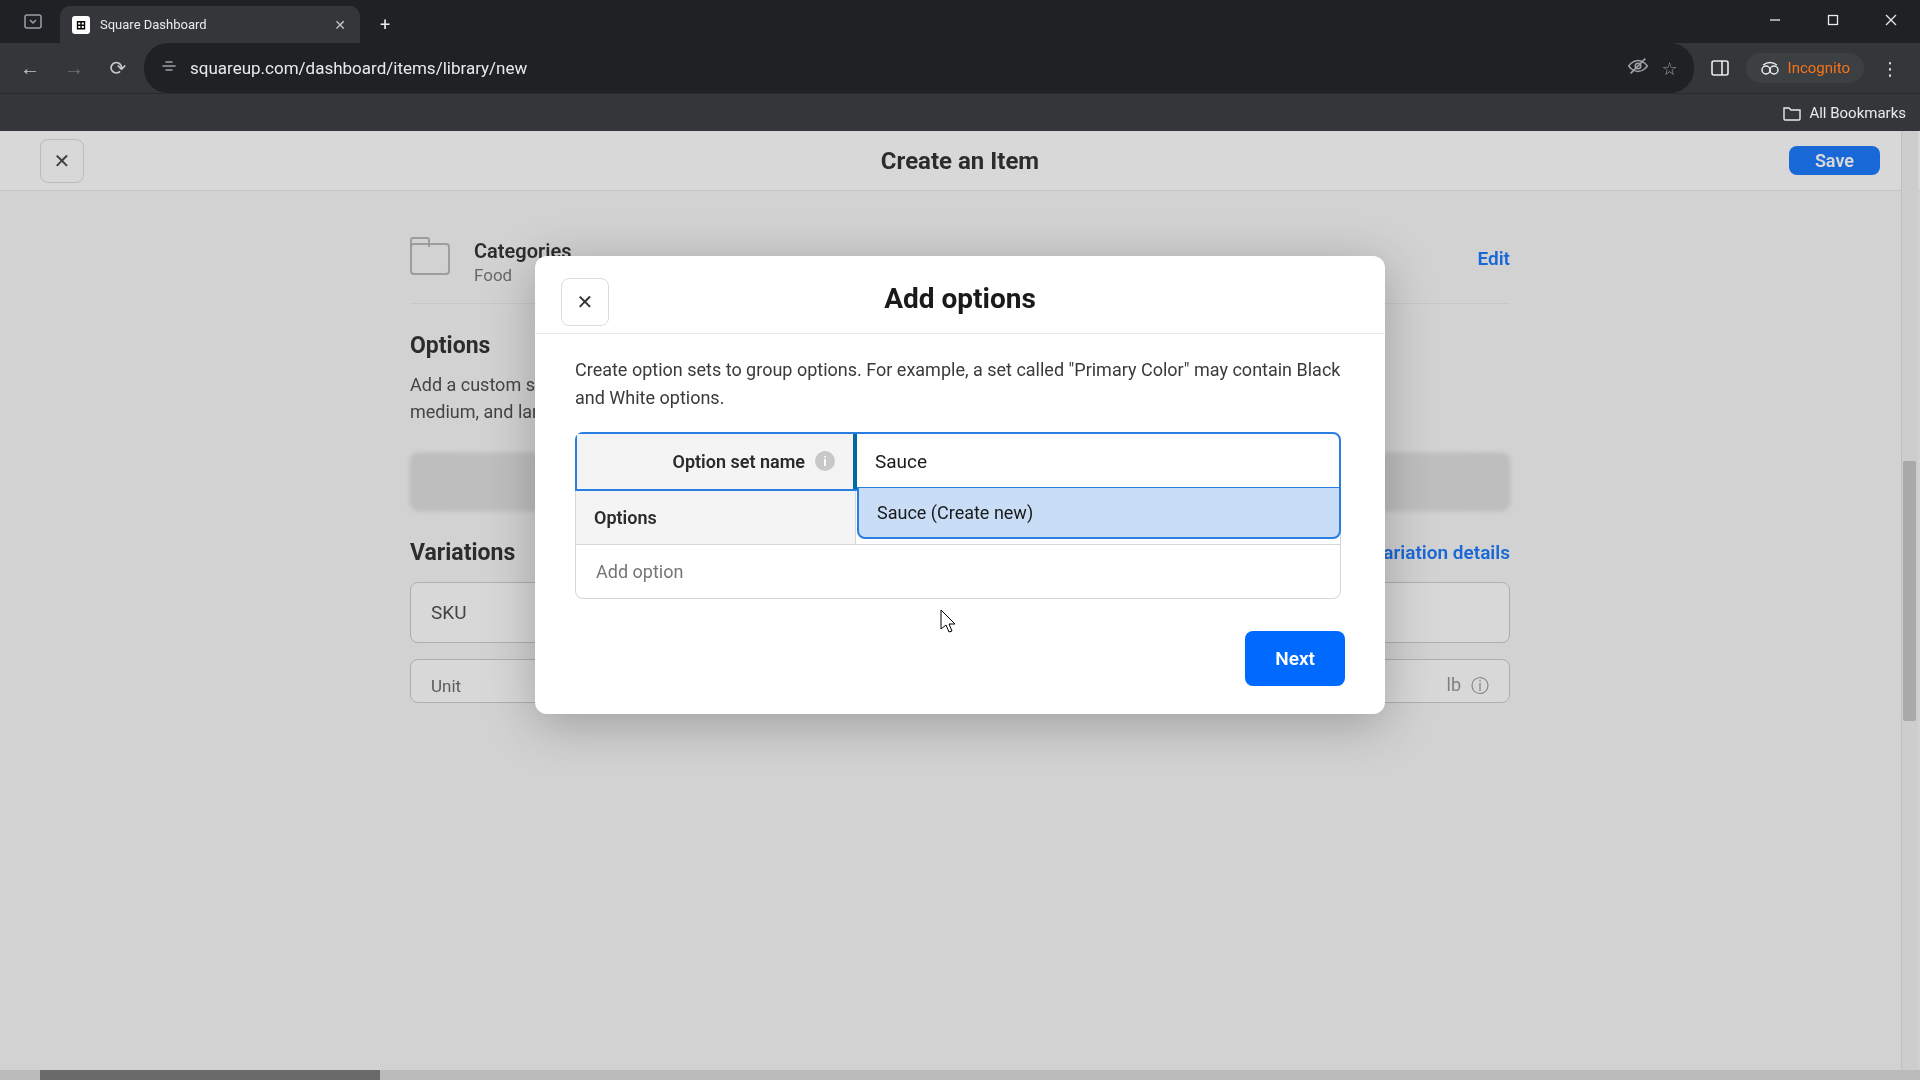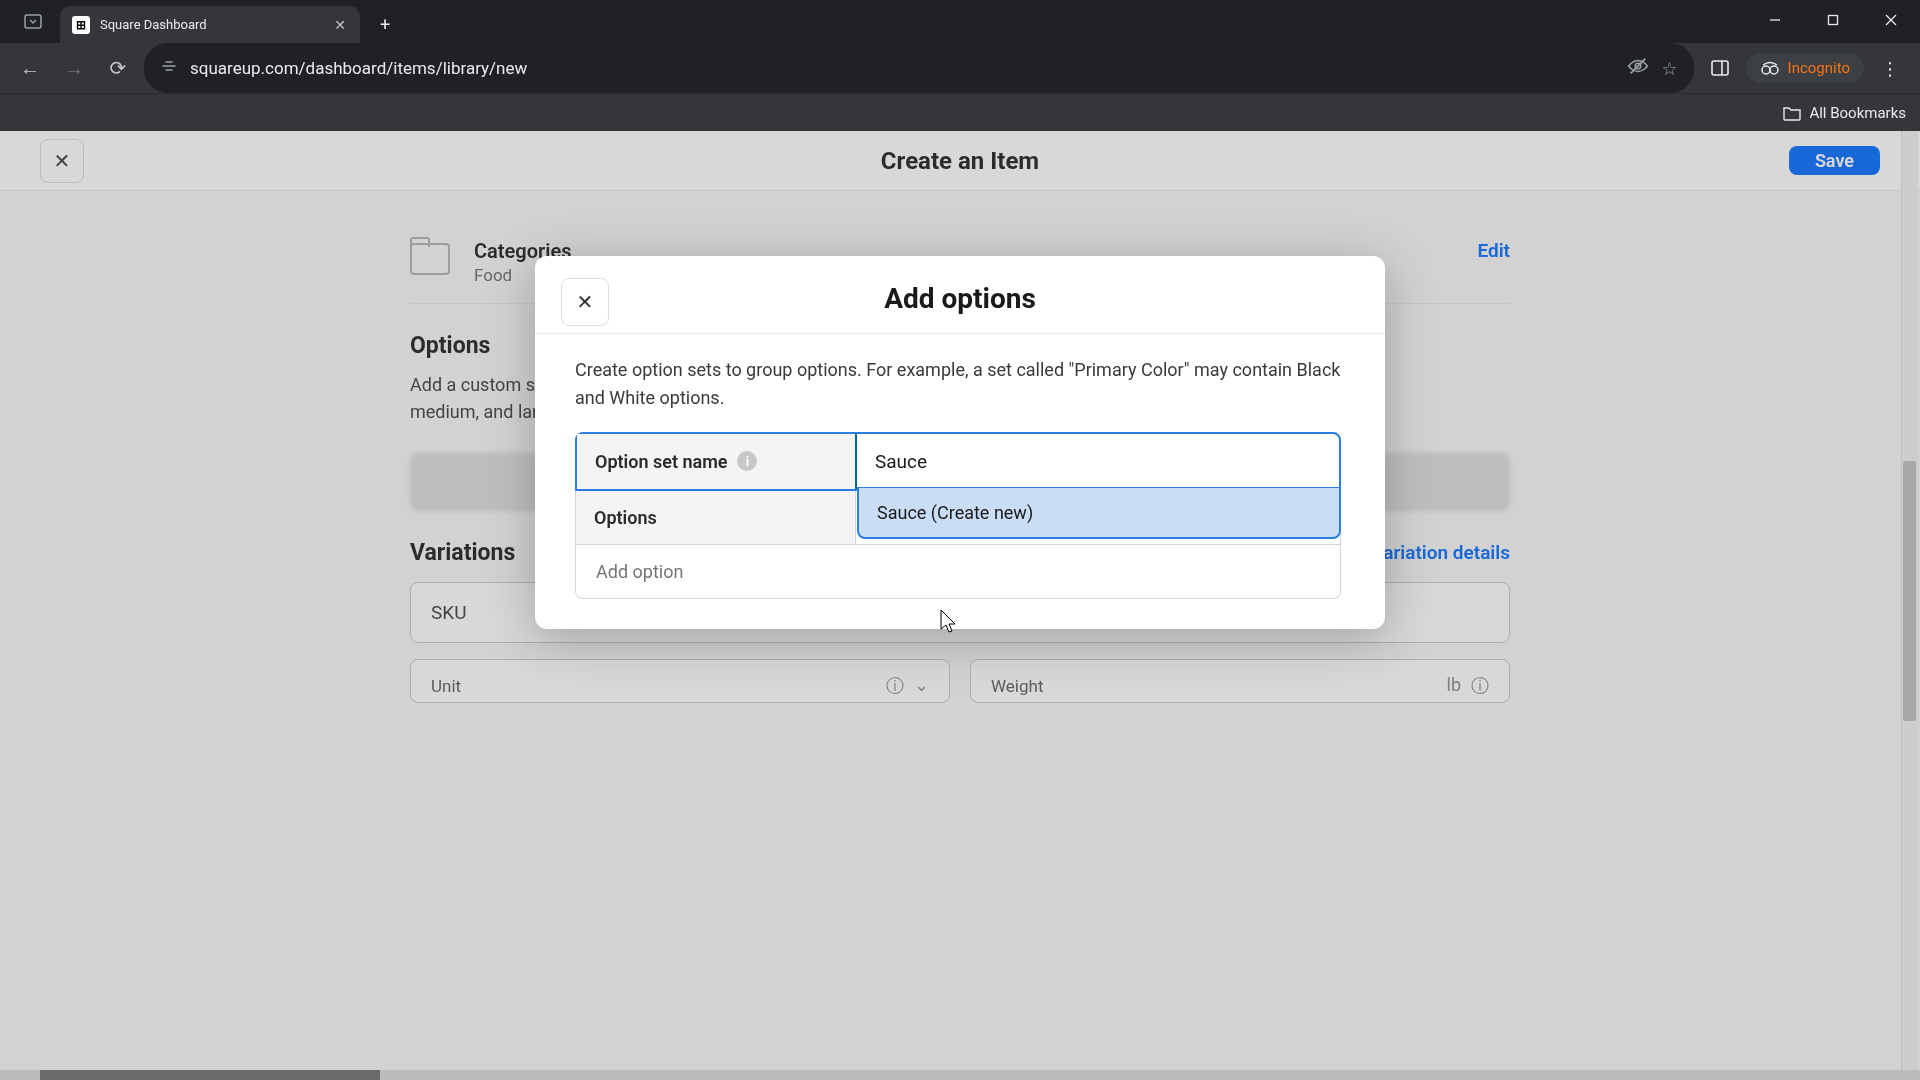--- a/index.html
+++ b/index.html
@@ -41,21 +41,21 @@
     .page-title { font-size: 24px; font-weight: 700; color: #1a1a1a; }
     .save-btn { position: absolute; right: 40px; background: #006aff; color: #fff; border: none; border-radius: 8px; padding: 4px 26px; font-size: 18px; font-weight: 600; cursor:pointer;}
 
     .page-body { max-width: 1100px; margin: 0 auto; padding: 30px 0 0 0; position:relative;}
     .row { display:flex; align-items:flex-start; gap:24px; padding:18px 0; border-bottom:1px solid #e8e8e8;}
     .folder-icon { width:40px; height:32px; border:2px solid #b0b0b0; border-radius:4px; position:relative; margin-top:4px;}
     .folder-icon:before{content:''; position:absolute; top:-8px; left:-2px; width:16px; height:8px; border:2px solid #b0b0b0; border-bottom:none; border-radius:3px 3px 0 0;}
     .row-main { flex:1; }
     .row-title { font-size:20px; font-weight:600; color:#1a1a1a; }
     .row-sub { font-size:17px; color:#6a6a6a; margin-top:2px;}
-    .edit-link { color:#006aff; font-size:19px; font-weight:600; cursor:pointer; }
+    .edit-link { color:#006aff; font-size:19px; font-weight:600; cursor:pointer;margin-top:8px; }
 
     .section-title { font-size:23px; font-weight:700; color:#1a1a1a; margin-top:28px; margin-bottom:12px;}
     .section-desc { font-size:18px; color:#3a3a3a; line-height:1.5; max-width:1000px;}
     .blurred-btn { margin-top:28px; height:58px; width:100%; background: linear-gradient(90deg, #dcdcdc, #e6e6e6, #dcdcdc); border:1px solid #d0d0d0; border-radius:8px; filter:blur(2px);}
 
     .var-row { display:flex; align-items:center; justify-content:space-between; margin-top:28px;}
     .var-link { color:#006aff; font-size:19px; font-weight:600; cursor:pointer;}
 
     .field-box { border:1px solid #c8c8c8; border-radius:8px; padding:18px 20px; font-size:19px; color:#3a3a3a; margin-top:16px; background:#fff;}
     .fields-row { display:flex; gap:20px; margin-top:16px;}
@@ -71,21 +71,21 @@
     .modal-divider { border:none; border-top:1px solid #eaeaea; }
     .modal-body { padding: 22px 44px 12px 40px; }
     .modal-desc { font-size: 18px; color: #3a3a3a; line-height: 1.55; margin-bottom: 20px;}
 
     .option-row { display:flex; border:1px solid #d6d6d6; border-radius:8px 8px 0 0; overflow:visible; position:relative;}
     .option-label-cell { width: 280px; background:#f4f4f4; padding: 16px 18px; display:flex; align-items:center; gap:10px; font-size:18px; font-weight:600; color:#2a2a2a; border-right:1px solid #d6d6d6;}
     .info-icon { width:20px; height:20px; border-radius:50%; background:#c8c8c8; color:#fff; display:flex; align-items:center; justify-content:center; font-size:13px; font-weight:bold; cursor:pointer;}
     .option-input-cell { flex:1; position:relative; }
     .option-input { width:100%; height:100%; border:none; outline:none; padding:16px 18px; font-size:19px; color:#1a1a1a; background:transparent;}
     .option-row.focused { border:2px solid #2a7de1; border-radius:8px 8px 0 0;}
-    .option-row.focused .option-label-cell { border-right:2px solid #0369a1;}
+    .option-row.focused .option-label-cell { border-right:4px solid #0369a1;justify-content:flex-end;}
 
     .dropdown { position:absolute; left:280px; right:-2px; top:calc(100% - 2px); background:#c9ddf6; border:2px solid #2a7de1; border-top:1px solid #2a7de1; border-radius:0 0 8px 8px; z-index:20;}
     .dropdown-item { padding:14px 18px; font-size:18px; color:#1a1a1a; cursor:pointer;}
 
     .options-sub-row { display:flex; border:1px solid #d6d6d6; border-top:none; }
     .options-sub-label { width:280px; background:#f4f4f4; padding:16px 18px; font-size:18px; font-weight:600; color:#2a2a2a; border-right:1px solid #d6d6d6;}
     .add-option-row { border:1px solid #d6d6d6; border-top:none; border-radius:0 0 8px 8px; padding:16px 20px;}
     .add-option-input { width:100%; border:none; outline:none; font-size:18px; color:#8a8a8a; background:transparent;}
 
     .modal-footer { display:flex; justify-content:flex-end; padding: 20px 40px 10px 40px;}
@@ -266,20 +266,23 @@
       </div>
 
       <div class="options-sub-row">
         <div class="options-sub-label">Options</div>
         <div style="flex:1"></div>
       </div>
       <div class="add-option-row">
         <input class="add-option-input" placeholder="Add option" style="">
       </div>
     </div>
+    <div class="modal-footer">
+      <button class="next-btn">Next</button>
+    </div>
   </div>
 
   <div class="cursor" style="left:938px; top:478px;">
     <svg viewBox="0 0 20 26">
         <path d="M3 1 L3 20 L8 16 L11 23 L14 22 L11 15 L17 15 Z" fill="#fff" stroke="#000" stroke-width="1"></path>
       </svg>
   </div>
 
 </div>
 

